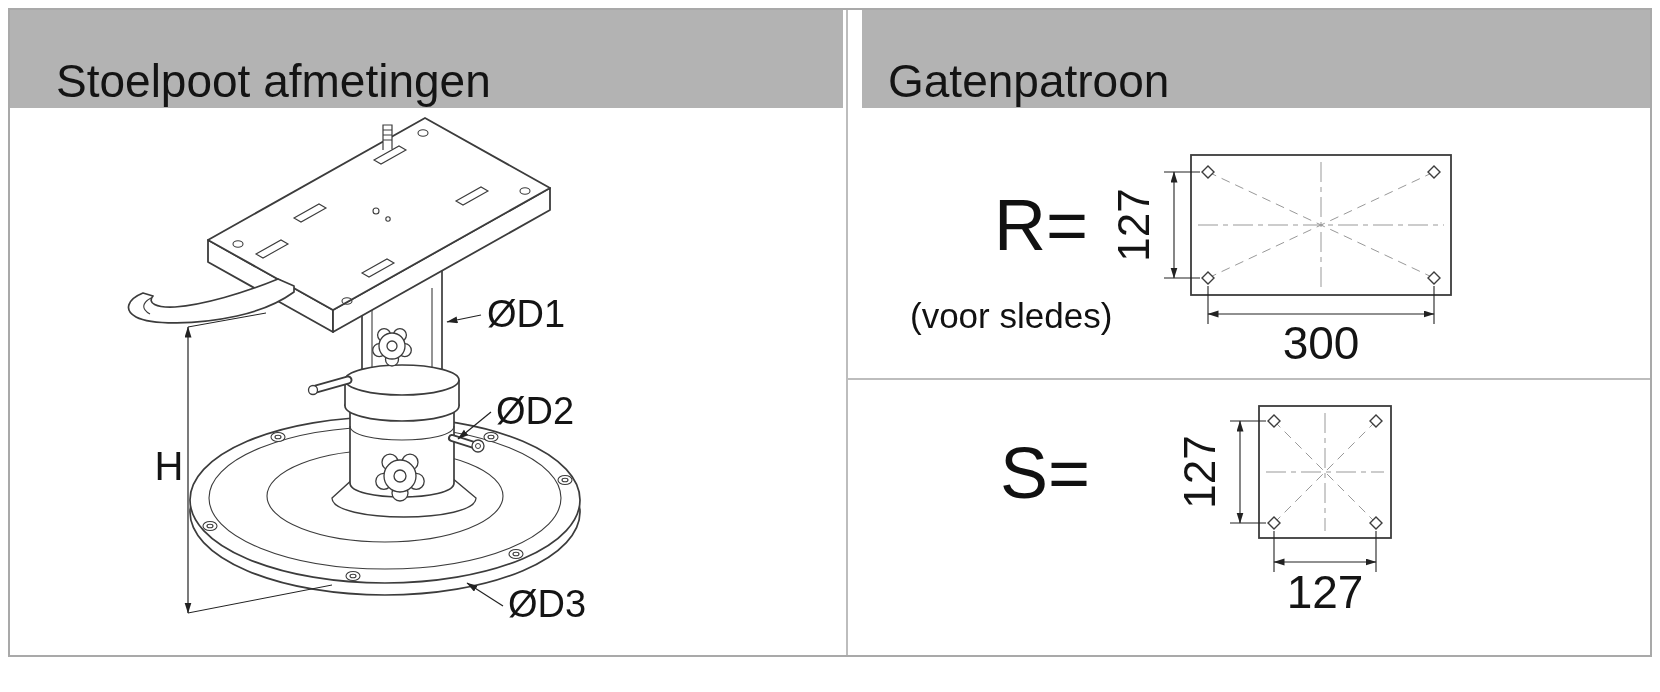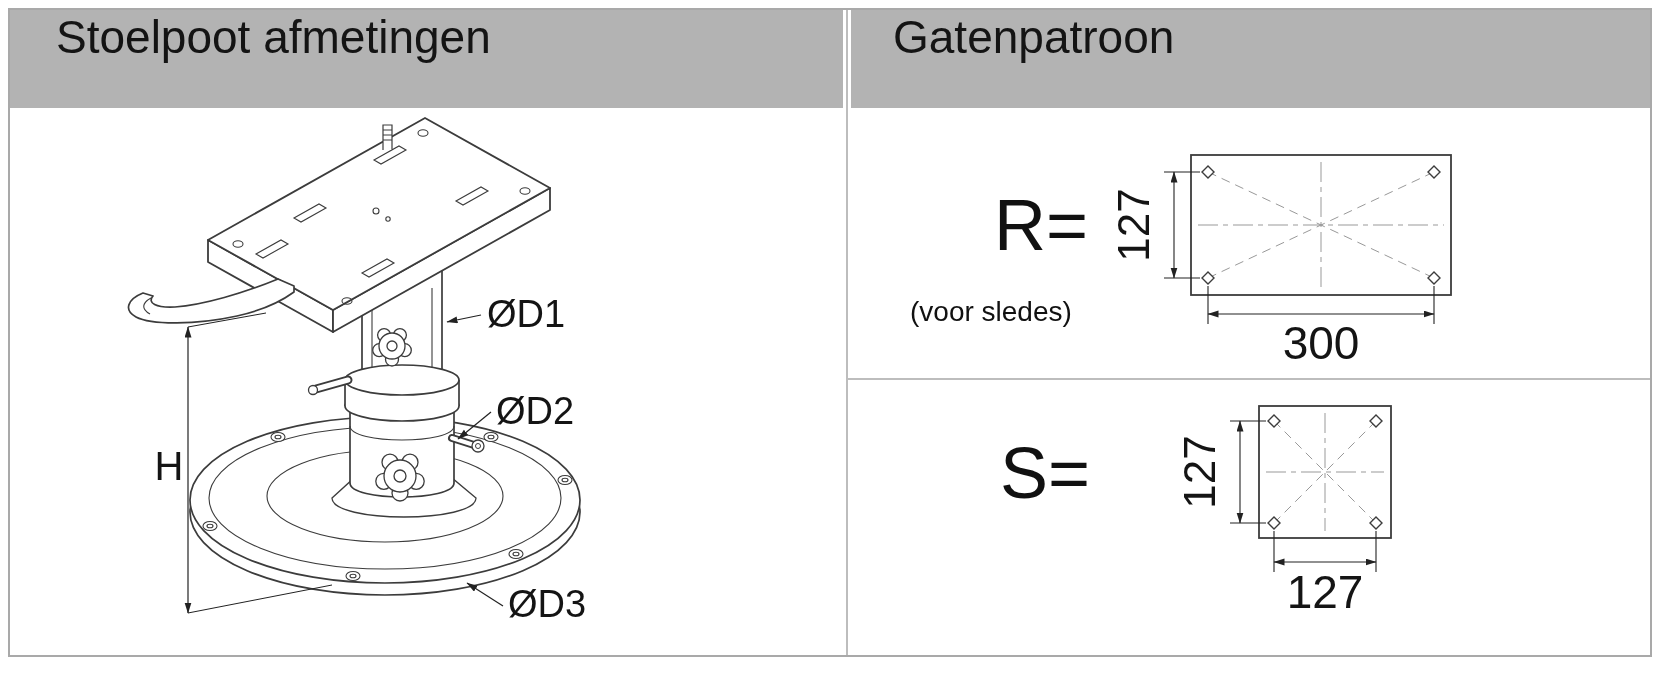--- a/index.html
+++ b/index.html
@@ -8,33 +8,33 @@
     font-family:"Liberation Sans","DejaVu Sans",sans-serif; color:#141414;
     position:relative; overflow:hidden;
   }
   .frame {
     position:absolute; left:8px; top:8px; width:1644px; height:649px;
     border:2px solid #a9a9a9; background:#fff; display:flex;
   }
   .panel-left { width:836px; display:flex; flex-direction:column; }
   .panel-right { flex:1; display:flex; flex-direction:column; border-left:2px solid #bdbdbd; }
   .panel-header {
-    height:98px; background:#b3b3b3; display:flex; align-items:flex-start; flex:0 0 auto;
+    height:98px; background:#b3b3b3; display:flex; align-items:flex-end; flex:0 0 auto;
   }
   .panel-left  .panel-header { margin-right:3px; padding-left:46px; }
-  .panel-right .panel-header { margin-left:3px; padding-left:42px; }
+  .panel-right .panel-header { margin-left:14px; padding-left:26px; }
   .panel-title { font-size:46px; color:#141414; white-space:nowrap; }
   .left-content { flex:1; position:relative; }
   .left-content svg { position:absolute; left:0; top:0; }
   .section { position:relative; }
   .section-r { height:272px; border-bottom:2px solid #bdbdbd; }
   .section-s { flex:1; }
   .section svg { position:absolute; left:0; top:0; }
   .symbol { position:absolute; font-size:72px; color:#111; white-space:nowrap; }
-  .caption { position:absolute; font-size:28px; color:#111; white-space:nowrap; }
+  .caption { position:absolute; font-size:35px; color:#111; white-space:nowrap; }
   .symbol-r { left:146px; top:76px; }
   .caption-r { left:62px; top:188px; }
   .symbol-s { left:152px; top:52px; }
   .caption-s { left:52px; top:164px; }
 </style>
 </head>
 <body>
 
 <div class="frame">
 

